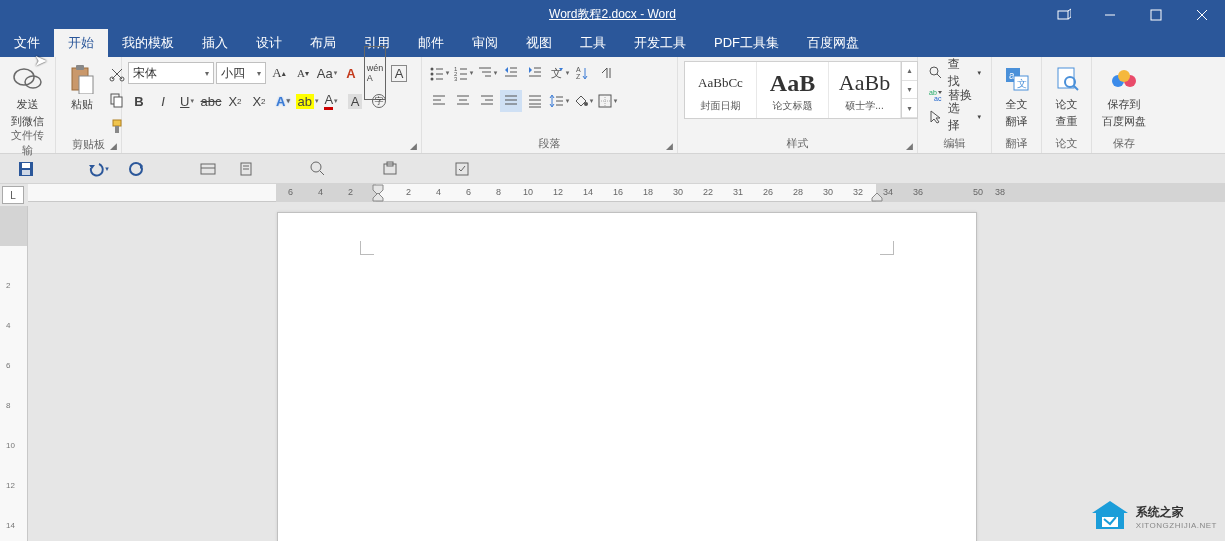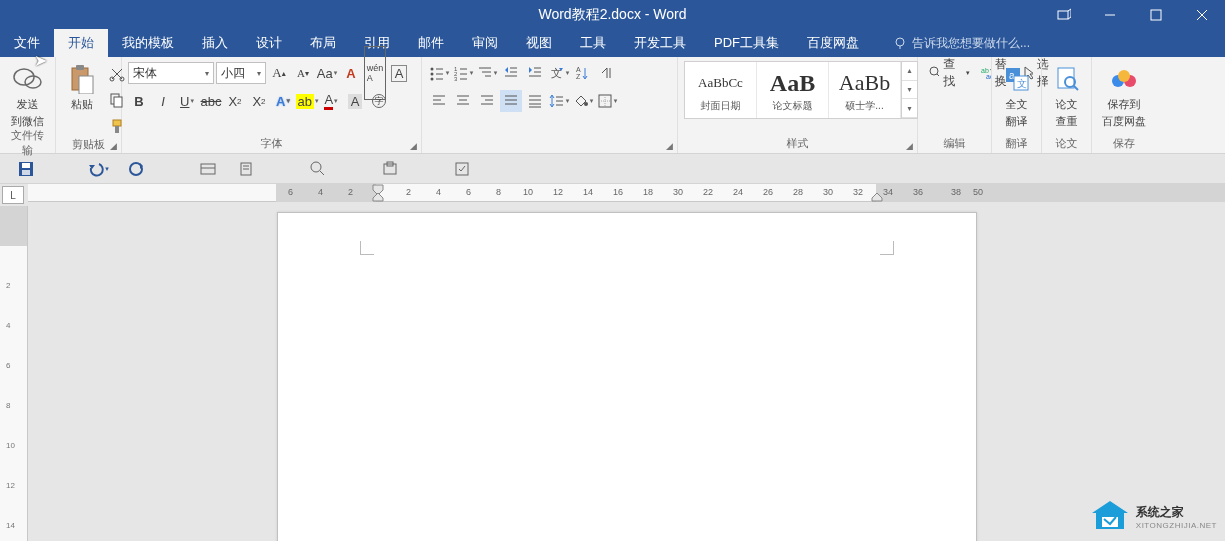--- a/index.html
+++ b/index.html
@@ -1,18 +1,18 @@
 <!DOCTYPE html>
 <html><head>
 <meta charset="utf-8">
 <style>
 * { margin: 0; padding: 0; box-sizing: border-box; font-family: "Microsoft YaHei", "Segoe UI", sans-serif; }
 body { width: 1225px; height: 541px; background: #e6e6e6; overflow: hidden; position: relative; }
 .titlebar { height: 29px; background: #2b579a; color: #fff; display: flex; align-items: center; position: relative; }
-.titlebar .title { position: absolute; left: 50%; transform: translateX(-50%); font-size: 14px; }
+.titlebar .title { position: absolute; left: 50%; transform: translateX(-50%); font-size: 12px; text-decoration: underline; }
 .titlebar .winbtns { margin-left: auto; display: flex; gap: 0; }
 .titlebar .winbtn { width: 46px; height: 29px; display: flex; align-items: center; justify-content: center; color: #fff; font-size: 12px; }
 .titlebar .winbtn svg { stroke: #fff; fill: none; stroke-width: 1; }
 .menubar { height: 28px; background: #2b579a; display: flex; align-items: stretch; color: #fff; font-size: 13px; position: relative; }
 .menubar .mitem { padding: 0 14px; display: flex; align-items: center; cursor: pointer; }
 .menubar .mitem.active { background: #f3f3f3; color: #2b579a; }
 .menubar .tell { display: flex; align-items: center; color: #cdd9eb; font-size: 12px; margin-left: 20px; }
 .menubar .tell svg { margin-right: 5px; }
 .menubar .right { margin-left: auto; display: flex; align-items: center; }
 .menubar .share { display:flex; align-items:center; padding:0 10px; gap:4px;}
@@ -27,21 +27,21 @@
 .smbtn { width:22px; height:22px; display:flex; align-items:center; justify-content:center; color:#444; font-size:13px;}
 .smbtn.drop::after{content:"▾"; font-size:7px; margin-left:1px; color:#666;}
 .combo { height:22px; border:1px solid #c0c0c0; background:#fff; display:flex; align-items:center; padding:0 4px; font-size:12px; color:#333;}
 .combo .arr { margin-left:auto; font-size:8px; color:#666;}
 .styles-gallery { display:flex; border:1px solid #d0d0d0; background:#fff; height:58px; }
 .style-item { width:72px; border-right:1px solid #e8e8e8; display:flex; flex-direction:column; align-items:center; justify-content:center; font-size:11px; color:#444;}
 .style-item .preview { font-family:"Times New Roman",serif; color:#333; height:32px; display:flex; align-items:center;}
 .style-item .sname { font-size:10px; color:#555;}
 .style-scroll { width:16px; display:flex; flex-direction:column; border-left:1px solid #d0d0d0;}
 .style-scroll div{flex:1; display:flex;align-items:center;justify-content:center;font-size:8px;color:#666;border-bottom:1px solid #e0e0e0;}
-.editing { display:flex; gap:2px; font-size:12px; color:#444; padding-top:2px;}
+.editing { display:flex; flex-direction:column; gap:2px; font-size:12px; color:#444; padding-top:2px;}
 .editing .erow{display:flex; align-items:center; gap:4px; height:20px; padding:0 4px;}
 .qat { height: 30px; background:#e6e6e6; border-bottom:1px solid #d4d4d4; display:flex; align-items:center; gap:14px; padding-left:14px;}
 .qat .qbtn { width:24px; height:24px; display:flex; align-items:center; justify-content:center; color:#2b579a;}
 .workspace { display:flex; height: calc(541px - 29px - 28px - 97px - 30px); background:#e6e6e6;}
 .vruler-col { width:28px; background:#e6e6e6; display:flex; flex-direction:column;}
 .tabsel { width:22px; height:18px; border:1px solid #aaa; background:#fff; margin:2px; font-size:10px; display:flex;align-items:center;justify-content:center;color:#555;}
 .vruler { flex:1; background:#f8f8f8; border-right:1px solid #c8c8c8; position:relative; font-size:8px; color:#777; overflow:hidden;}
 .vruler .n{position:absolute; left:6px;}
 .docarea { flex:1; display:flex; flex-direction:column;}
 .hruler { height:18px; background:#f8f8f8; border-bottom:1px solid #c8c8c8; position:relative; font-size:9px; color:#666; margin-left:0;}
@@ -99,27 +99,20 @@
   <div class="mitem">设计</div>
   <div class="mitem">布局</div>
   <div class="mitem">引用</div>
   <div class="mitem">邮件</div>
   <div class="mitem">审阅</div>
   <div class="mitem">视图</div>
   <div class="mitem">工具</div>
   <div class="mitem">开发工具</div>
   <div class="mitem">PDF工具集</div>
   <div class="mitem">百度网盘</div>
-  <div class="tell">
-    <svg width="14" height="14">
-        <circle cx="7" cy="6" r="4" stroke="#cdd9eb" fill="none"></circle>
-        <line x1="7" y1="10" x2="7" y2="13" stroke="#cdd9eb"></line>
-      </svg>
-    <span>告诉我您想要做什么...</span>
-  </div>
 </div>
 
 <span class="cursor-arrow">➤</span>
 
 <div class="ribbon">
 
   <div class="group" style="width:56px">
     <div class="group-body" style="justify-content:center">
       <div class="bigbtn">
         <div class="ic">
@@ -220,21 +213,20 @@
             <span style="border-bottom:3px solid #c00">A</span>
           </div>
         <div class="smbtn">
             <span style="background:#ddd;padding:0 3px">A</span>
           </div>
         <div class="smbtn">
             <span style="border:1px solid #666;border-radius:50%;width:14px;height:14px;display:inline-flex;align-items:center;justify-content:center;font-size:9px">字</span>
           </div>
       </div>
     </div>
-    <div class="group-label">字体</div>
     <span class="dlauncher">◢</span>
   </div>
 
   <div class="group" style="width:256px">
     <div class="group-body" style="flex-direction:column;gap:4px;width:100%">
       <div class="smrow">
         <div class="smbtn drop">
             <svg class="icon">
               <circle cx="3" cy="4" r="1.5" fill="#555"></circle>
               <line x1="7" y1="4" x2="14" y2="4" stroke="#555"></line>
@@ -349,20 +341,21 @@
           </div>
         <div class="smbtn drop">
             <svg class="icon">
               <rect x="2" y="2" width="12" height="12" fill="none" stroke="#555"></rect>
               <line x1="2" y1="8" x2="14" y2="8" stroke="#aaa" stroke-dasharray="1"></line>
               <line x1="8" y1="2" x2="8" y2="14" stroke="#aaa" stroke-dasharray="1"></line>
             </svg>
           </div>
       </div>
     </div>
+    <div class="group-label">段落</div>
     <span class="dlauncher">◢</span>
   </div>
 
   <div class="group" style="width:240px">
     <div class="group-body">
       <div class="styles-gallery">
         <div class="style-item">
           <div class="preview" style="font-size:13px">AaBbCc</div>
           <div class="sname">封面日期</div>
         </div>
@@ -554,28 +547,28 @@
       <span class="num" style="left:408px">4</span>
       <span class="num" style="left:438px">6</span>
       <span class="num" style="left:468px">8</span>
       <span class="num" style="left:495px">10</span>
       <span class="num" style="left:525px">12</span>
       <span class="num" style="left:555px">14</span>
       <span class="num" style="left:585px">16</span>
       <span class="num" style="left:615px">18</span>
       <span class="num" style="left:645px">30</span>
       <span class="num" style="left:675px">22</span>
-      <span class="num" style="left:705px">24</span>
+      <span class="num" style="left:705px">31</span>
       <span class="num" style="left:735px">26</span>
       <span class="num" style="left:765px">28</span>
       <span class="num" style="left:795px">30</span>
       <span class="num" style="left:825px">32</span>
       <span class="num" style="left:855px">34</span>
       <span class="num" style="left:885px">36</span>
-      <span class="num" style="left:923px">38</span>
+      <span class="num" style="left:967px">38</span>
       <span class="num" style="left:945px">50</span>
       <svg class="indent" style="left:344px" width="12" height="18">
           <path d="M1 1 L11 1 L11 6 L6 11 L1 6 Z" fill="#e6e6e6" stroke="#888"></path>
         </svg>
       <svg class="indent" style="left:344px;top:8px" width="12" height="10">
           <path d="M6 1 L11 6 L11 9 L1 9 L1 6 Z" fill="#e6e6e6" stroke="#888"></path>
         </svg>
       <svg class="indent" style="left:843px;top:8px" width="12" height="10">
           <path d="M6 1 L11 6 L11 9 L1 9 L1 6 Z" fill="#e6e6e6" stroke="#888"></path>
         </svg>

